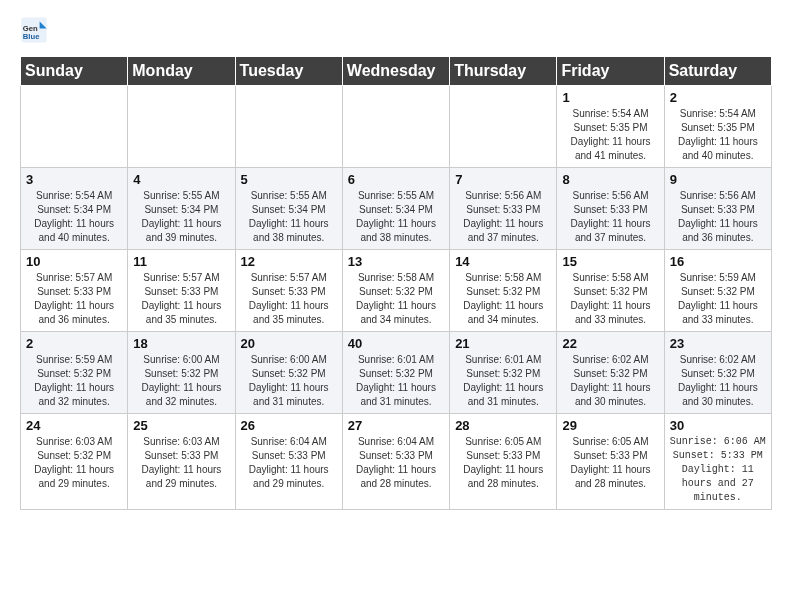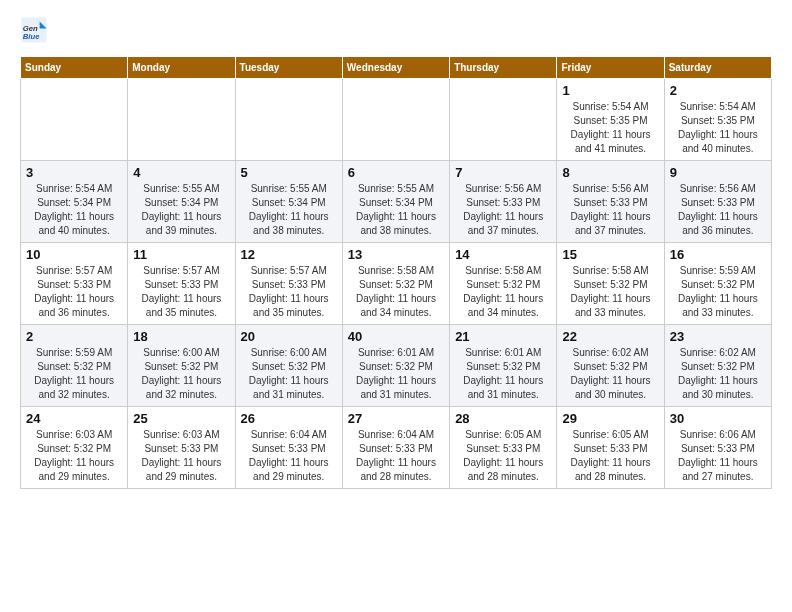--- a/index.html
+++ b/index.html
@@ -11,21 +11,20 @@
     }
     .page {
       width: 792px;
       padding: 16px 20px 16px 20px;
     }
     .header {
       display: flex;
       align-items: flex-start;
       justify-content: space-between;
       margin-bottom: 12px;
-      font-style: italic;
     }
     .logo {
       display: flex;
       align-items: center;
       gap: 0px;
     }
     .logo-text {
       display: flex;
       flex-direction: column;
       line-height: 1.1;
@@ -58,23 +57,23 @@
       font-size: 14px;
       color: #444;
       margin-top: 2px;
     }
     .calendar {
       width: 100%;
       border-collapse: collapse;
       margin-top: 6px;
     }
     .calendar th {
-      background: #a16207;
+      background: #404040;
       color: #fff;
-      font-size: 10px;
+      font-size: 16px;
       font-weight: bold;
       padding: 5px 4px;
       text-align: left;
       border: 1px solid #fff;
     }
     .calendar td {
       vertical-align: top;
       width: calc(100%/7);
       min-height: 80px;
       padding: 4px 5px 4px 5px;
@@ -331,20 +330,20 @@
 Daylight: 11 hours and 28 minutes.</div>
           </td>
           <td>
             <span class="day-num">29</span>
             <div class="day-info" style="white-space: pre-line;">Sunrise: 6:05 AM
 Sunset: 5:33 PM
 Daylight: 11 hours and 28 minutes.</div>
           </td>
           <td>
             <span class="day-num">30</span>
-            <div class="day-info" style="white-space: pre-line;">Sunrise: 6:06 AM
+            <div class="day-info" style="white-space: pre-line; font-family: Liberation Mono, monospace;">Sunrise: 6:06 AM
 Sunset: 5:33 PM
 Daylight: 11 hours and 27 minutes.</div>
           </td>
         </tr>
       </tbody>
   </table>
 </div>
 
 </body></html>

